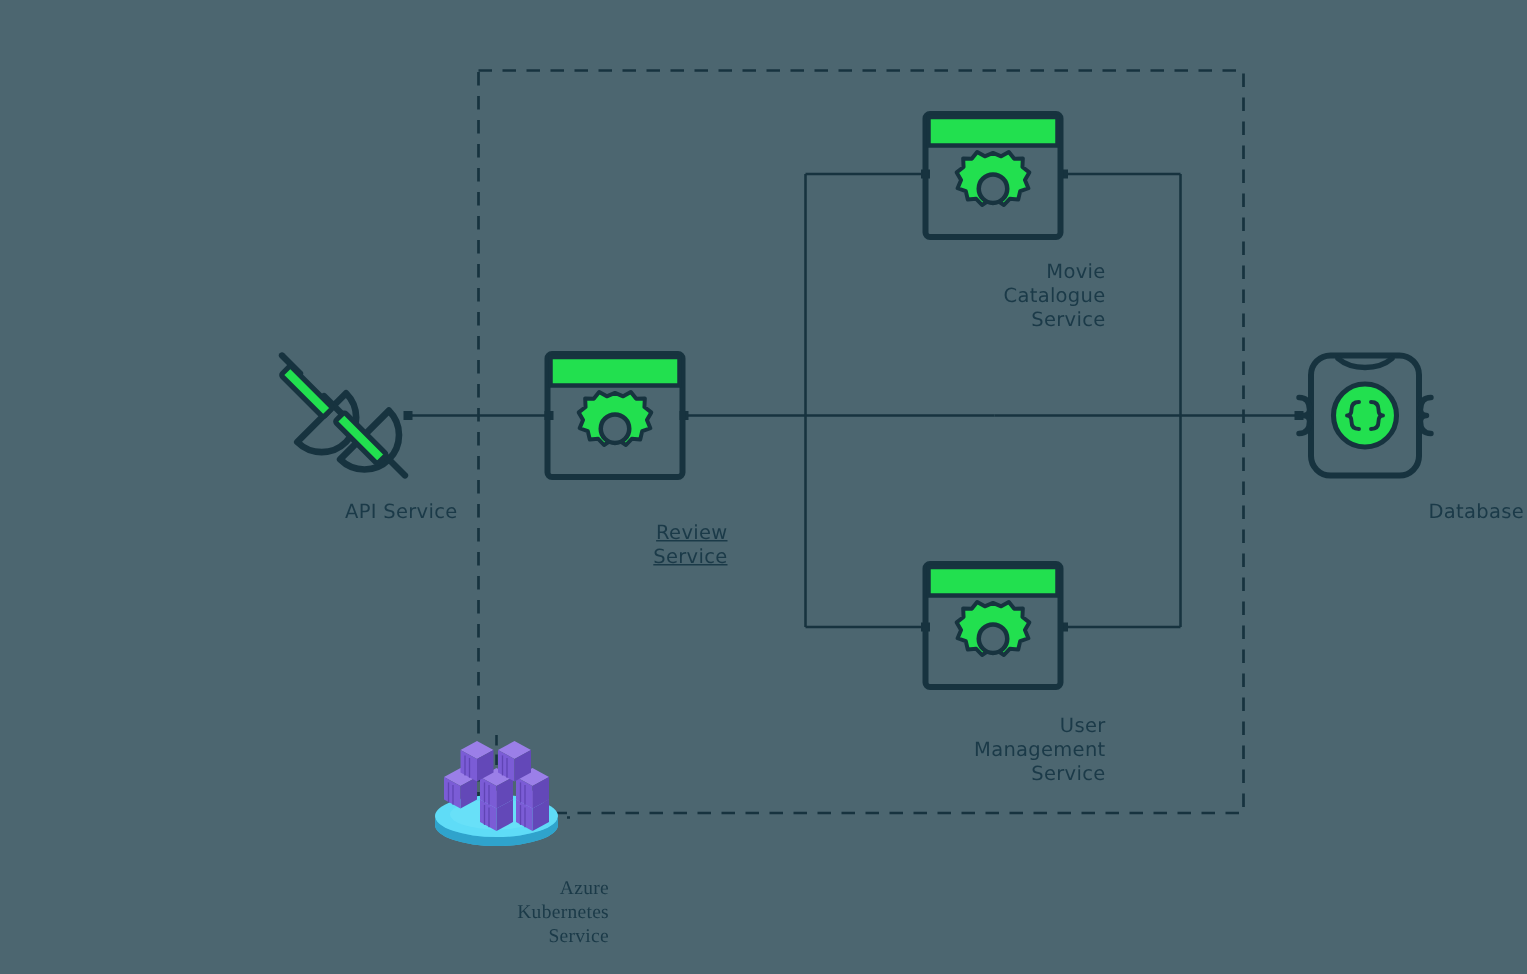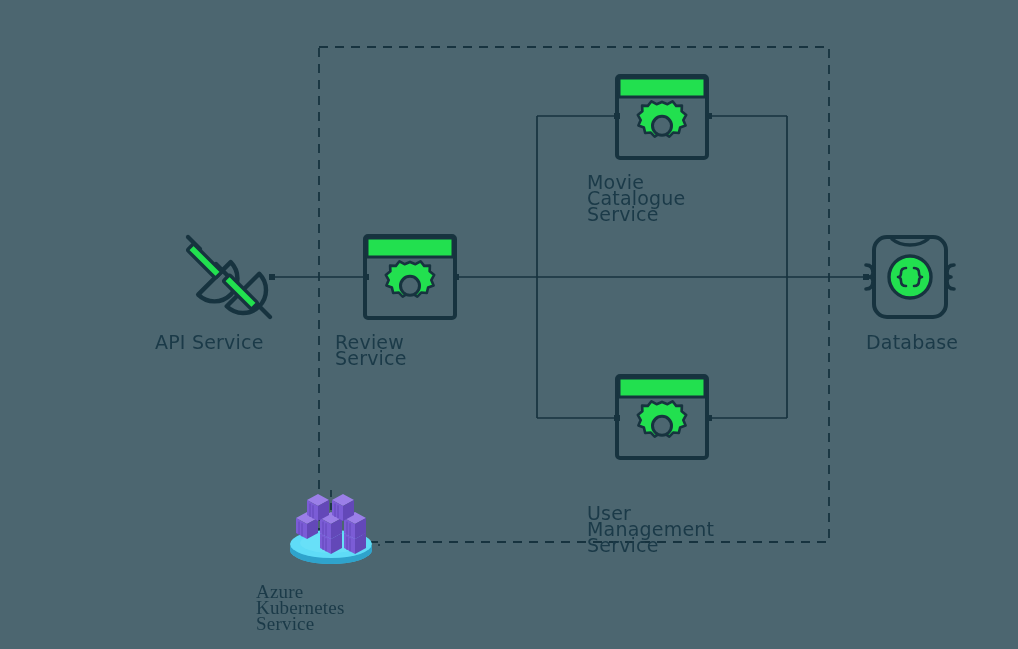--- a/index.html
+++ b/index.html
@@ -20,23 +20,23 @@
     background: #4c6670;
   }
   #svg-layer {
     position: absolute;
     left: 0; top: 0;
     width: 1018px;
     height: 649px;
   }
   .node-label {
     position: absolute;
-    text-align: left;
+    text-align: right;
     color: #1b3a48;
-    font-size: 19px;
+    font-size: 13px;
     line-height: 16px;
     font-family: "DejaVu Sans", sans-serif;
     letter-spacing: 0.2px;
     white-space: pre-line;
     user-select: none;
   }
   .hit {
     position: absolute;
   }
 </style>
@@ -236,28 +236,28 @@
           <line x1="3" y1="3.6" x2="3" y2="17"></line>
           <line x1="6" y1="5.3" x2="6" y2="18.5"></line>
         </g>
       </g>
     </g>
 
   </svg>
 
   <div class="node-label" style="left:155px; top:334px; width:150px;">API Service</div>
 
-  <div class="node-label" style="left:335px; top:334px; width:150px;">Review
+  <div class="node-label" style="left:335px; top:348px; width:150px;text-decoration:underline;">Review
 Service</div>
 
   <div class="node-label" style="left:587px; top:174px; width:150px;">Movie
 Catalogue
 Service</div>
 
-  <div class="node-label" style="left:587px; top:477px; width:150px;margin-top:28px;">User
+  <div class="node-label" style="left:587px; top:477px; width:150px;">User
 Management
 Service</div>
 
   <div class="node-label" style="left:866px; top:334px; width:150px;">Database</div>
 
   <div class="node-label" style="left:256px; top:584px; width:150px;font-family:Liberation Serif, serif;">Azure
 Kubernetes
 Service</div>
 
   <div class="hit" title="API Gateway" style="left:183px; top:229px; width:94px; height:96px;"></div>

